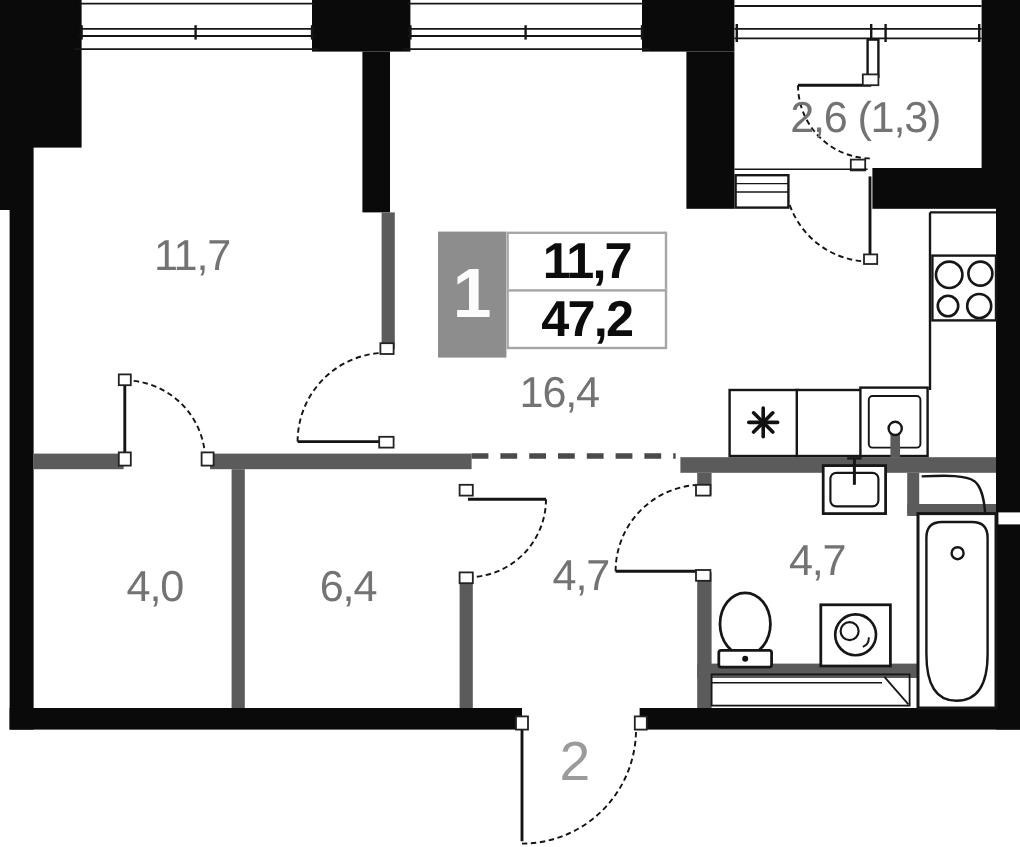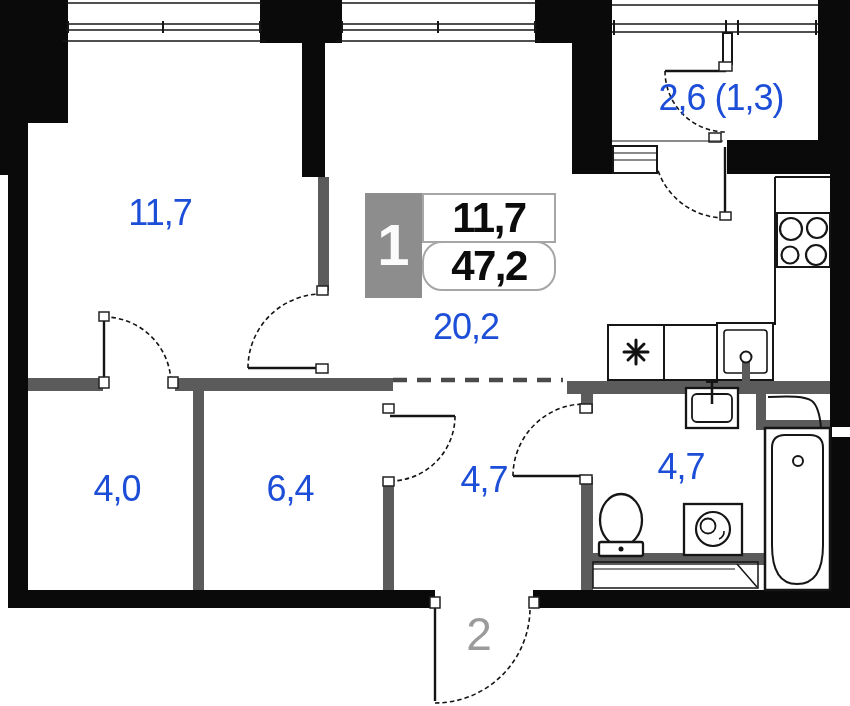--- a/index.html
+++ b/index.html
@@ -1,29 +1,29 @@
 <!DOCTYPE html>
 <html><head>
 <meta charset="utf-8">
 <style>
   html,body{margin:0;padding:0;background:#ffffff;}
   #stage{position:relative;width:850px;height:706px;background:#ffffff;overflow:hidden;
          font-family:"Liberation Sans",sans-serif;}
   #plan-svg{position:absolute;left:0;top:0;}
   .lbl{position:absolute;transform:translate(-50%,-50%);font:400 36px "Liberation Sans",sans-serif;
-       color:#1d4ed8;letter-spacing:-1px;white-space:nowrap;}
+       color:#737373;letter-spacing:-1px;white-space:nowrap;}
   .lbl-entry{position:absolute;transform:translate(-50%,-50%);font:400 46px "Liberation Sans",sans-serif;
        color:#9b9b9b;}
   .badge{position:absolute;left:365px;top:193px;display:flex;}
   .badge-num{width:57px;height:105px;background:#8d8d8d;color:#fbfbfb;
        font:700 58px/103px "Liberation Sans",sans-serif;text-align:center;}
   .badge-cells{display:flex;flex-direction:column;}
   .cell{width:130px;height:46px;background:#ffffff;border:2px solid #a6a6a6;
        font:700 42px/46px "Liberation Sans",sans-serif;text-align:center;color:#0c0c0c;letter-spacing:-1.5px;}
-  .cell + .cell{margin-top:-2px;border-radius:20px;}
+  .cell + .cell{margin-top:-2px;}
 </style>
 </head>
 <body>
 
 <div id="stage">
 
 <svg id="plan-svg" width="850" height="706" viewBox="0 0 850 706">
 
   <g fill="#0a0a0a">
     <rect x="0" y="0" width="68" height="123"></rect>
@@ -184,23 +184,23 @@
   <path d="M 768,397 C 790,396 805,396 812,401 C 818,406 820,415 821,428" stroke="#161616" stroke-width="2" fill="none"></path>
 
   <g stroke="#161616" fill="none">
     <rect x="593" y="562" width="165" height="26" stroke-width="1.5"></rect>
     <line x1="593" y1="569" x2="735" y2="569" stroke-width="1.2"></line>
     <line x1="737" y1="564" x2="757" y2="587" stroke-width="1.5"></line>
   </g>
 </svg>
 
   <div class="lbl" style="left:160px;top:213px">11,7</div>
-  <div class="lbl" style="left:466px;top:327px">20,2</div>
+  <div class="lbl" style="left:466px;top:327px">16,4</div>
   <div class="lbl" style="left:721px;top:98px">2,6 (1,3)</div>
-  <div class="lbl" style="left:117px;top:489px">4,0</div>
+  <div class="lbl" style="left:129px;top:489px">4,0</div>
   <div class="lbl" style="left:290px;top:489px">6,4</div>
   <div class="lbl" style="left:484px;top:480px">4,7</div>
   <div class="lbl" style="left:681px;top:467px">4,7</div>
   <div class="lbl-entry" style="left:479px;top:634px">2</div>
 
   <div class="badge">
     <div class="badge-num">1</div>
     <div class="badge-cells">
       <div class="cell">11,7</div>
       <div class="cell">47,2</div>

